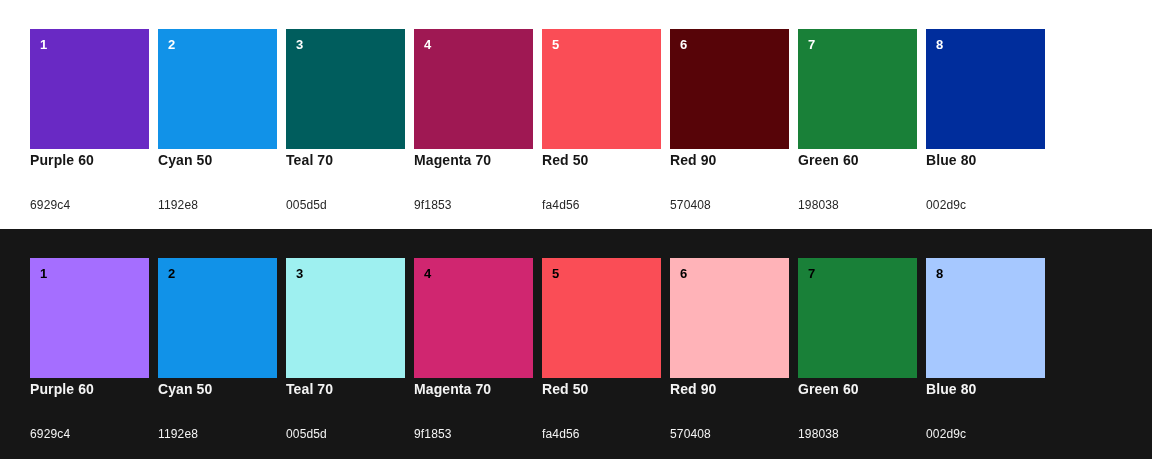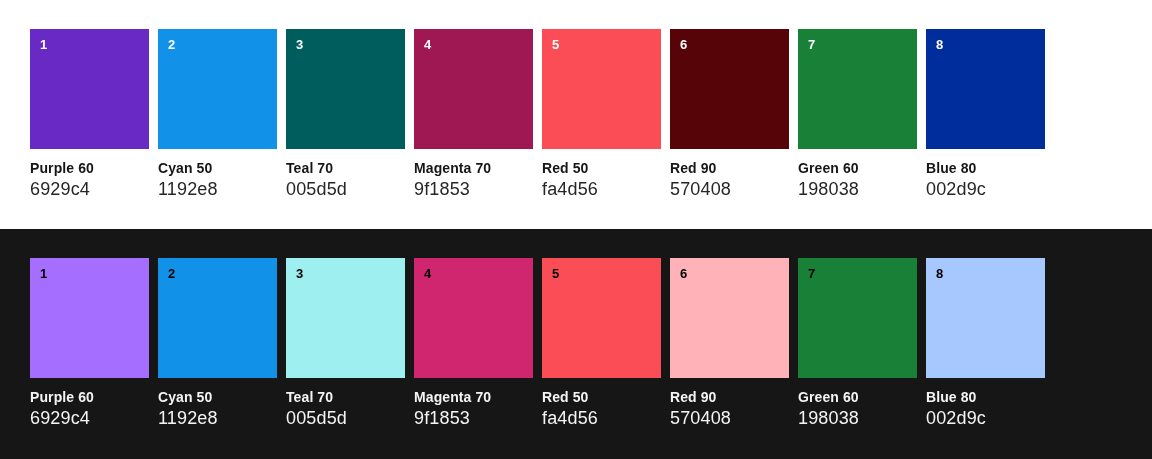--- a/index.html
+++ b/index.html
@@ -56,36 +56,37 @@
     top: 8px;
     font-size: 13px;
     font-weight: 700;
     line-height: 16px;
     letter-spacing: 0.1px;
   }
   .light .swatch-number { color: #ffffff; }
   .dark  .swatch-number { color: #000000; }
 
   .swatch-meta {
-    padding-top: 10px;
+    padding-top: 2px;
   }
   .swatch-name {
     font-size: 14px;
     font-weight: 700;
     line-height: 18px;
     letter-spacing: 0.1px;
     white-space: nowrap;
   }
   .swatch-hex {
-    font-size: 18px;
+    font-size: 12px;
     font-weight: 400;
     line-height: 18px;
     letter-spacing: 0.15px;
     padding-top: 3px;
     white-space: nowrap;
+    margin-top: 24px;
   }
   .light .swatch-name { color: #161616; }
   .light .swatch-hex  { color: #262626; }
   .dark  .swatch-name { color: #f4f4f4; }
   .dark  .swatch-hex  { color: #f4f4f4; }
 </style>
 </head>
 <body>
 
 <div class="palette-page">

